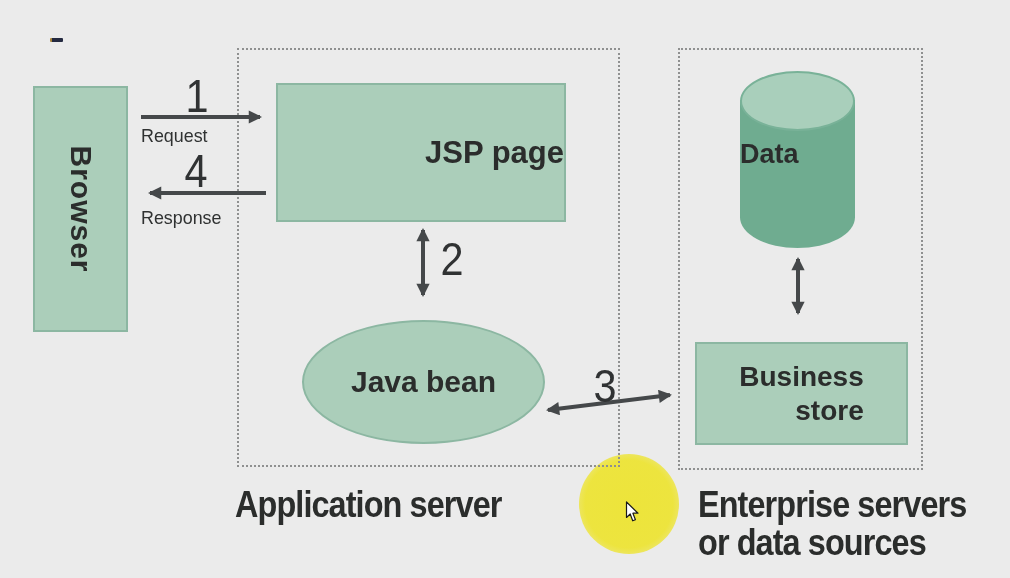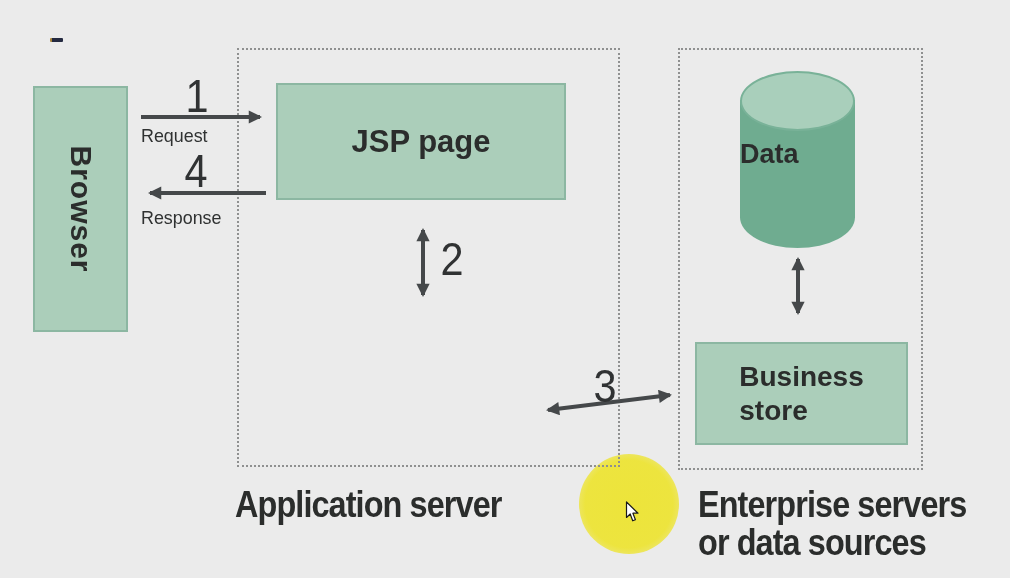--- a/index.html
+++ b/index.html
@@ -8,21 +8,21 @@
     background:#ebebeb;
     font-family:"Liberation Sans",sans-serif;
     color:#2d2f2e;
   }
   
   .node{
     position:absolute;background:#abceba;border:2px solid #8cb7a2;
     box-sizing:border-box;display:flex;align-items:center;justify-content:center;
     color:#2b2d2c;font-weight:bold;
   }
-  .node .stack{text-align:left;line-height:1.18;}
+  .node .stack{text-align:right;line-height:1.18;}
   
   .container-box{
     position:absolute;border:2px dotted #8f9090;box-sizing:border-box;background:transparent;
   }
   
   .rot90{transform:rotate(90deg);white-space:nowrap;letter-spacing:1px;}
   
   .cyl-body{
     position:absolute;left:740px;top:100px;width:115px;height:148px;
     background:#6fac90;border-radius:0 0 58px 58px / 0 0 31px 31px;
@@ -74,24 +74,27 @@
 
   <div class="highlight"></div>
 
   <div class="container-box" style="left:237px;top:48px;width:383px;height:419px;"></div>
   <div class="container-box" style="left:678px;top:48px;width:245px;height:422px;"></div>
 
   <div class="node" style="left:33px;top:86px;width:95px;height:246px;font-size:30px;">
     <span class="rot90">Browser</span>
   </div>
 
-  <div class="node" style="left:276px;top:83px;width:290px;height:117px;font-size:31px;">
+  <div class="node" style="left:276px;top:83px;width:290px;height:139px;font-size:31px;justify-content:flex-end;">
     <span>JSP page</span>
   </div>
 
+  <div class="node" style="left:302px;top:320px;width:243px;height:124px;border-radius:50%;font-size:30px;">
+    <span>Java bean</span>
+  </div>
 
   <div class="cyl-body"></div>
   <div class="cyl-top"></div>
   <div class="cyl-label">
     <div>Data</div>
   </div>
 
   <div class="node" style="left:695px;top:342px;width:213px;height:103px;font-size:28px;">
     <div class="stack">
       <div>Business</div>

